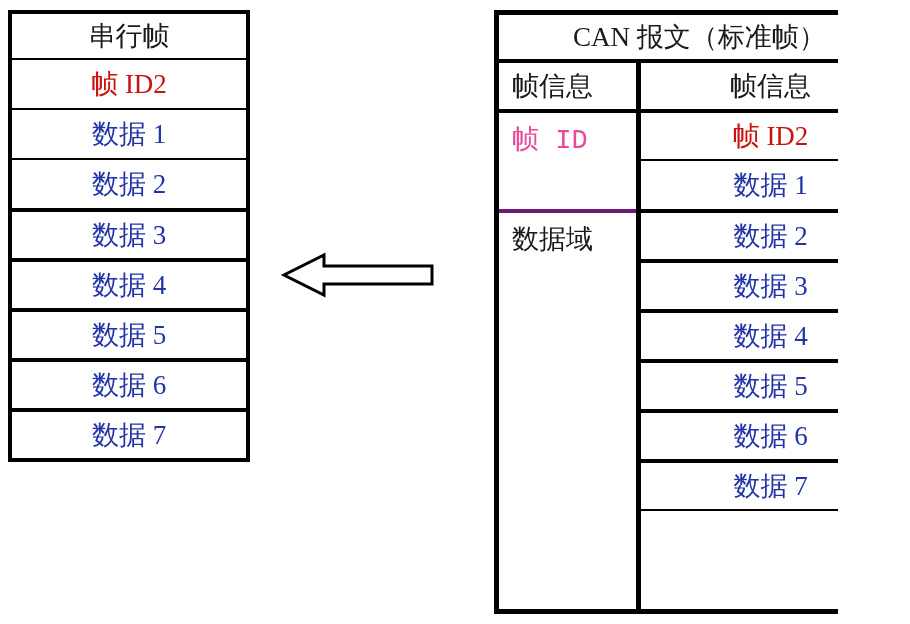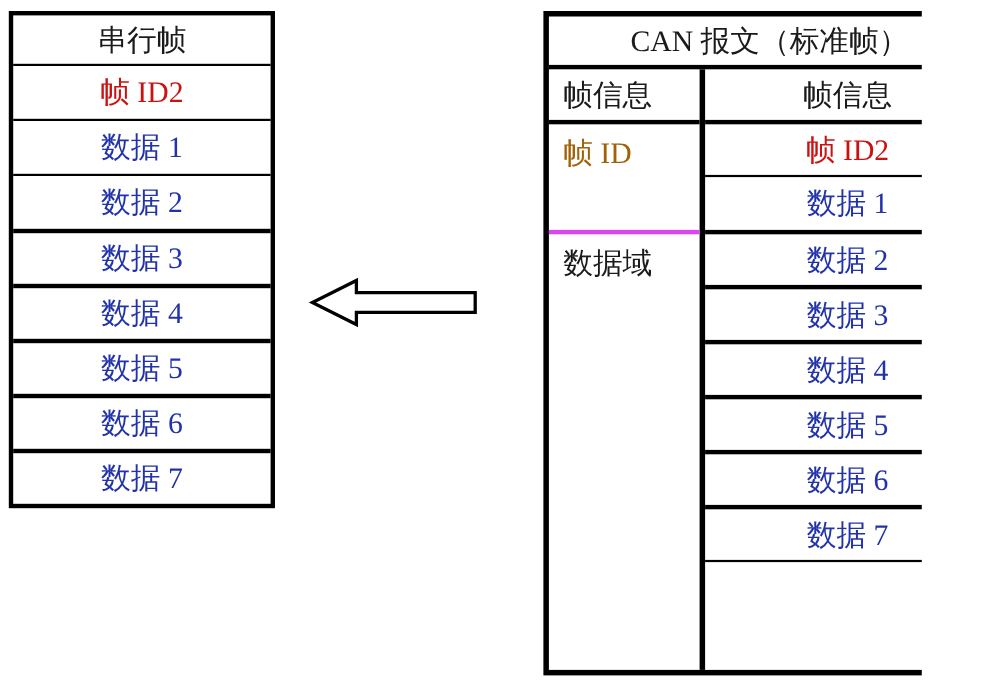--- a/index.html
+++ b/index.html
@@ -81,21 +81,21 @@
     display: flex;
     flex-direction: column;
   }
   .rlcell {
     box-sizing: border-box;
     padding-left: 13px;
     font-size: 27px;
   }
   .rlcell:nth-child(1) { height: 46px; display: flex; align-items: center; }
   .rlcell:nth-child(2) { height: 100px; border-top: 4px solid #000; padding-top: 8px; }
-  .rlcell:nth-child(3) { flex: 1; border-top: 4px solid #d946ef; padding-top: 8px; }
+  .rlcell:nth-child(3) { flex: 1; border-top: 4px solid #701a75; padding-top: 8px; }
   .rcol-right { flex: 1; display: flex; flex-direction: column; }
   .rrow {
     height: 50px;
     box-sizing: border-box;
     border-top: 4px solid #000;
     display: flex;
     align-items: center;
     justify-content: center;
     font-size: 27px;
   }
@@ -126,21 +126,21 @@
     <svg width="156" height="50" viewBox="0 0 156 50" xmlns="http://www.w3.org/2000/svg">
       <path d="M 152 16 L 44 16 L 44 5 L 4 25 L 44 45 L 44 34 L 152 34 Z" fill="#ffffff" stroke="#000000" stroke-width="3" stroke-linejoin="miter"></path>
     </svg>
   </div>
 
   <div class="rtable">
     <div class="rheader">CAN 报文（标准帧）</div>
     <div class="rbody">
       <div class="rcol-left">
           <div class="rlcell" style="color: rgb(26, 26, 26);">帧信息</div>
-          <div class="rlcell" style="color: #a16207;">帧 ID</div>
+          <div class="rlcell" style="color: #ec4899; font-family: Liberation Mono, monospace;">帧 ID</div>
           <div class="rlcell" style="color: rgb(26, 26, 26);">数据域</div>
         </div>
       <div class="rcol-right">
           <div class="rrow" style="color: rgb(26, 26, 26);">帧信息</div>
           <div class="rrow" style="color: rgb(204, 17, 17);">帧 ID2</div>
           <div class="rrow" style="color: rgb(34, 51, 170);">数据 1</div>
           <div class="rrow" style="color: rgb(34, 51, 170);">数据 2</div>
           <div class="rrow" style="color: rgb(34, 51, 170);">数据 3</div>
           <div class="rrow" style="color: rgb(34, 51, 170);">数据 4</div>
           <div class="rrow" style="color: rgb(34, 51, 170);">数据 5</div>

